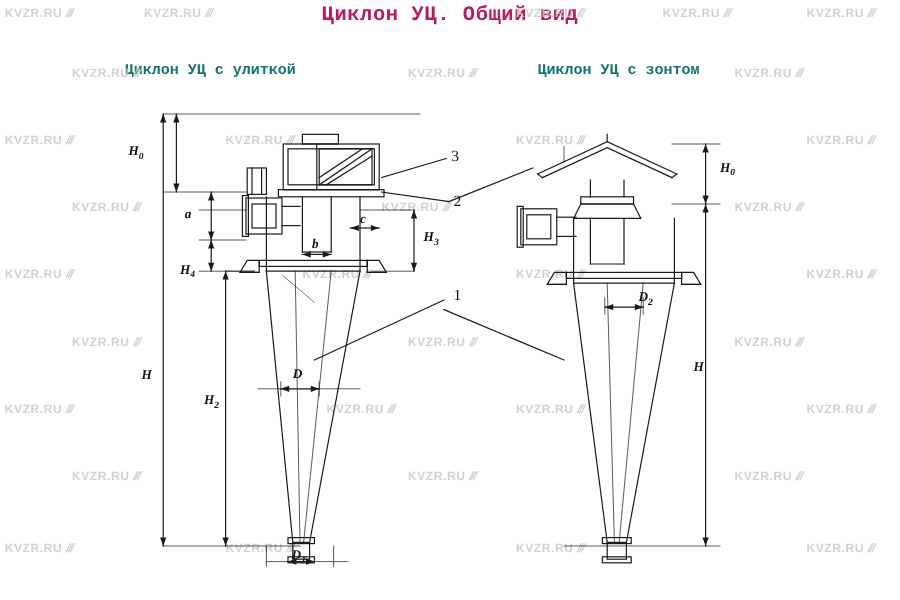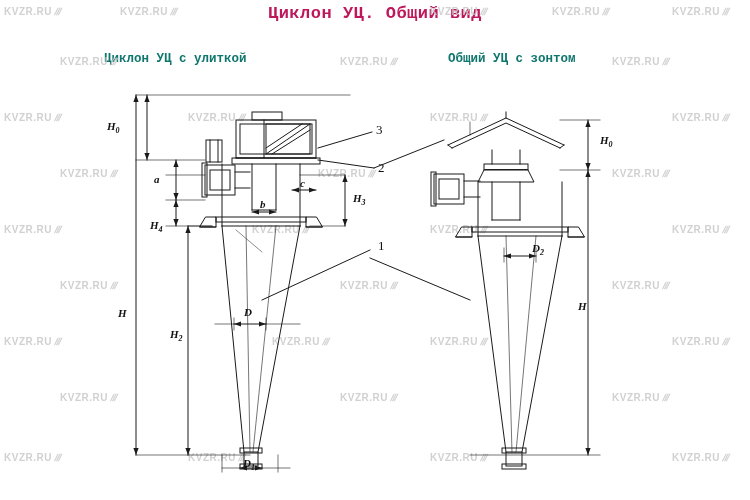--- a/index.html
+++ b/index.html
@@ -85,21 +85,21 @@
     color: #111;
   }
 </style>
 </head>
 <body>
 
 <div id="root">
 
   <div class="title">Циклон УЦ. Общий вид</div>
   <div class="subtitle" id="sub-left">Циклон УЦ с улиткой</div>
-  <div class="subtitle" id="sub-right">Общий УЦ с зонтом</div>
+  <div class="subtitle" id="sub-right">Циклон УЦ с зонтом</div>
 
   <div class="wm" style="left:4px;  top:6px;">KVZR.RU<span class="bars">///</span></div>
   <div class="wm" style="left:120px;top:6px;">KVZR.RU<span class="bars">///</span></div>
   <div class="wm" style="left:430px;top:6px;">KVZR.RU<span class="bars">///</span></div>
   <div class="wm" style="left:552px;top:6px;">KVZR.RU<span class="bars">///</span></div>
   <div class="wm" style="left:672px;top:6px;">KVZR.RU<span class="bars">///</span></div>
 
   <div class="wm" style="left:60px; top:56px;">KVZR.RU<span class="bars">///</span></div>
   <div class="wm" style="left:340px;top:56px;">KVZR.RU<span class="bars">///</span></div>
   <div class="wm" style="left:612px;top:56px;">KVZR.RU<span class="bars">///</span></div>

